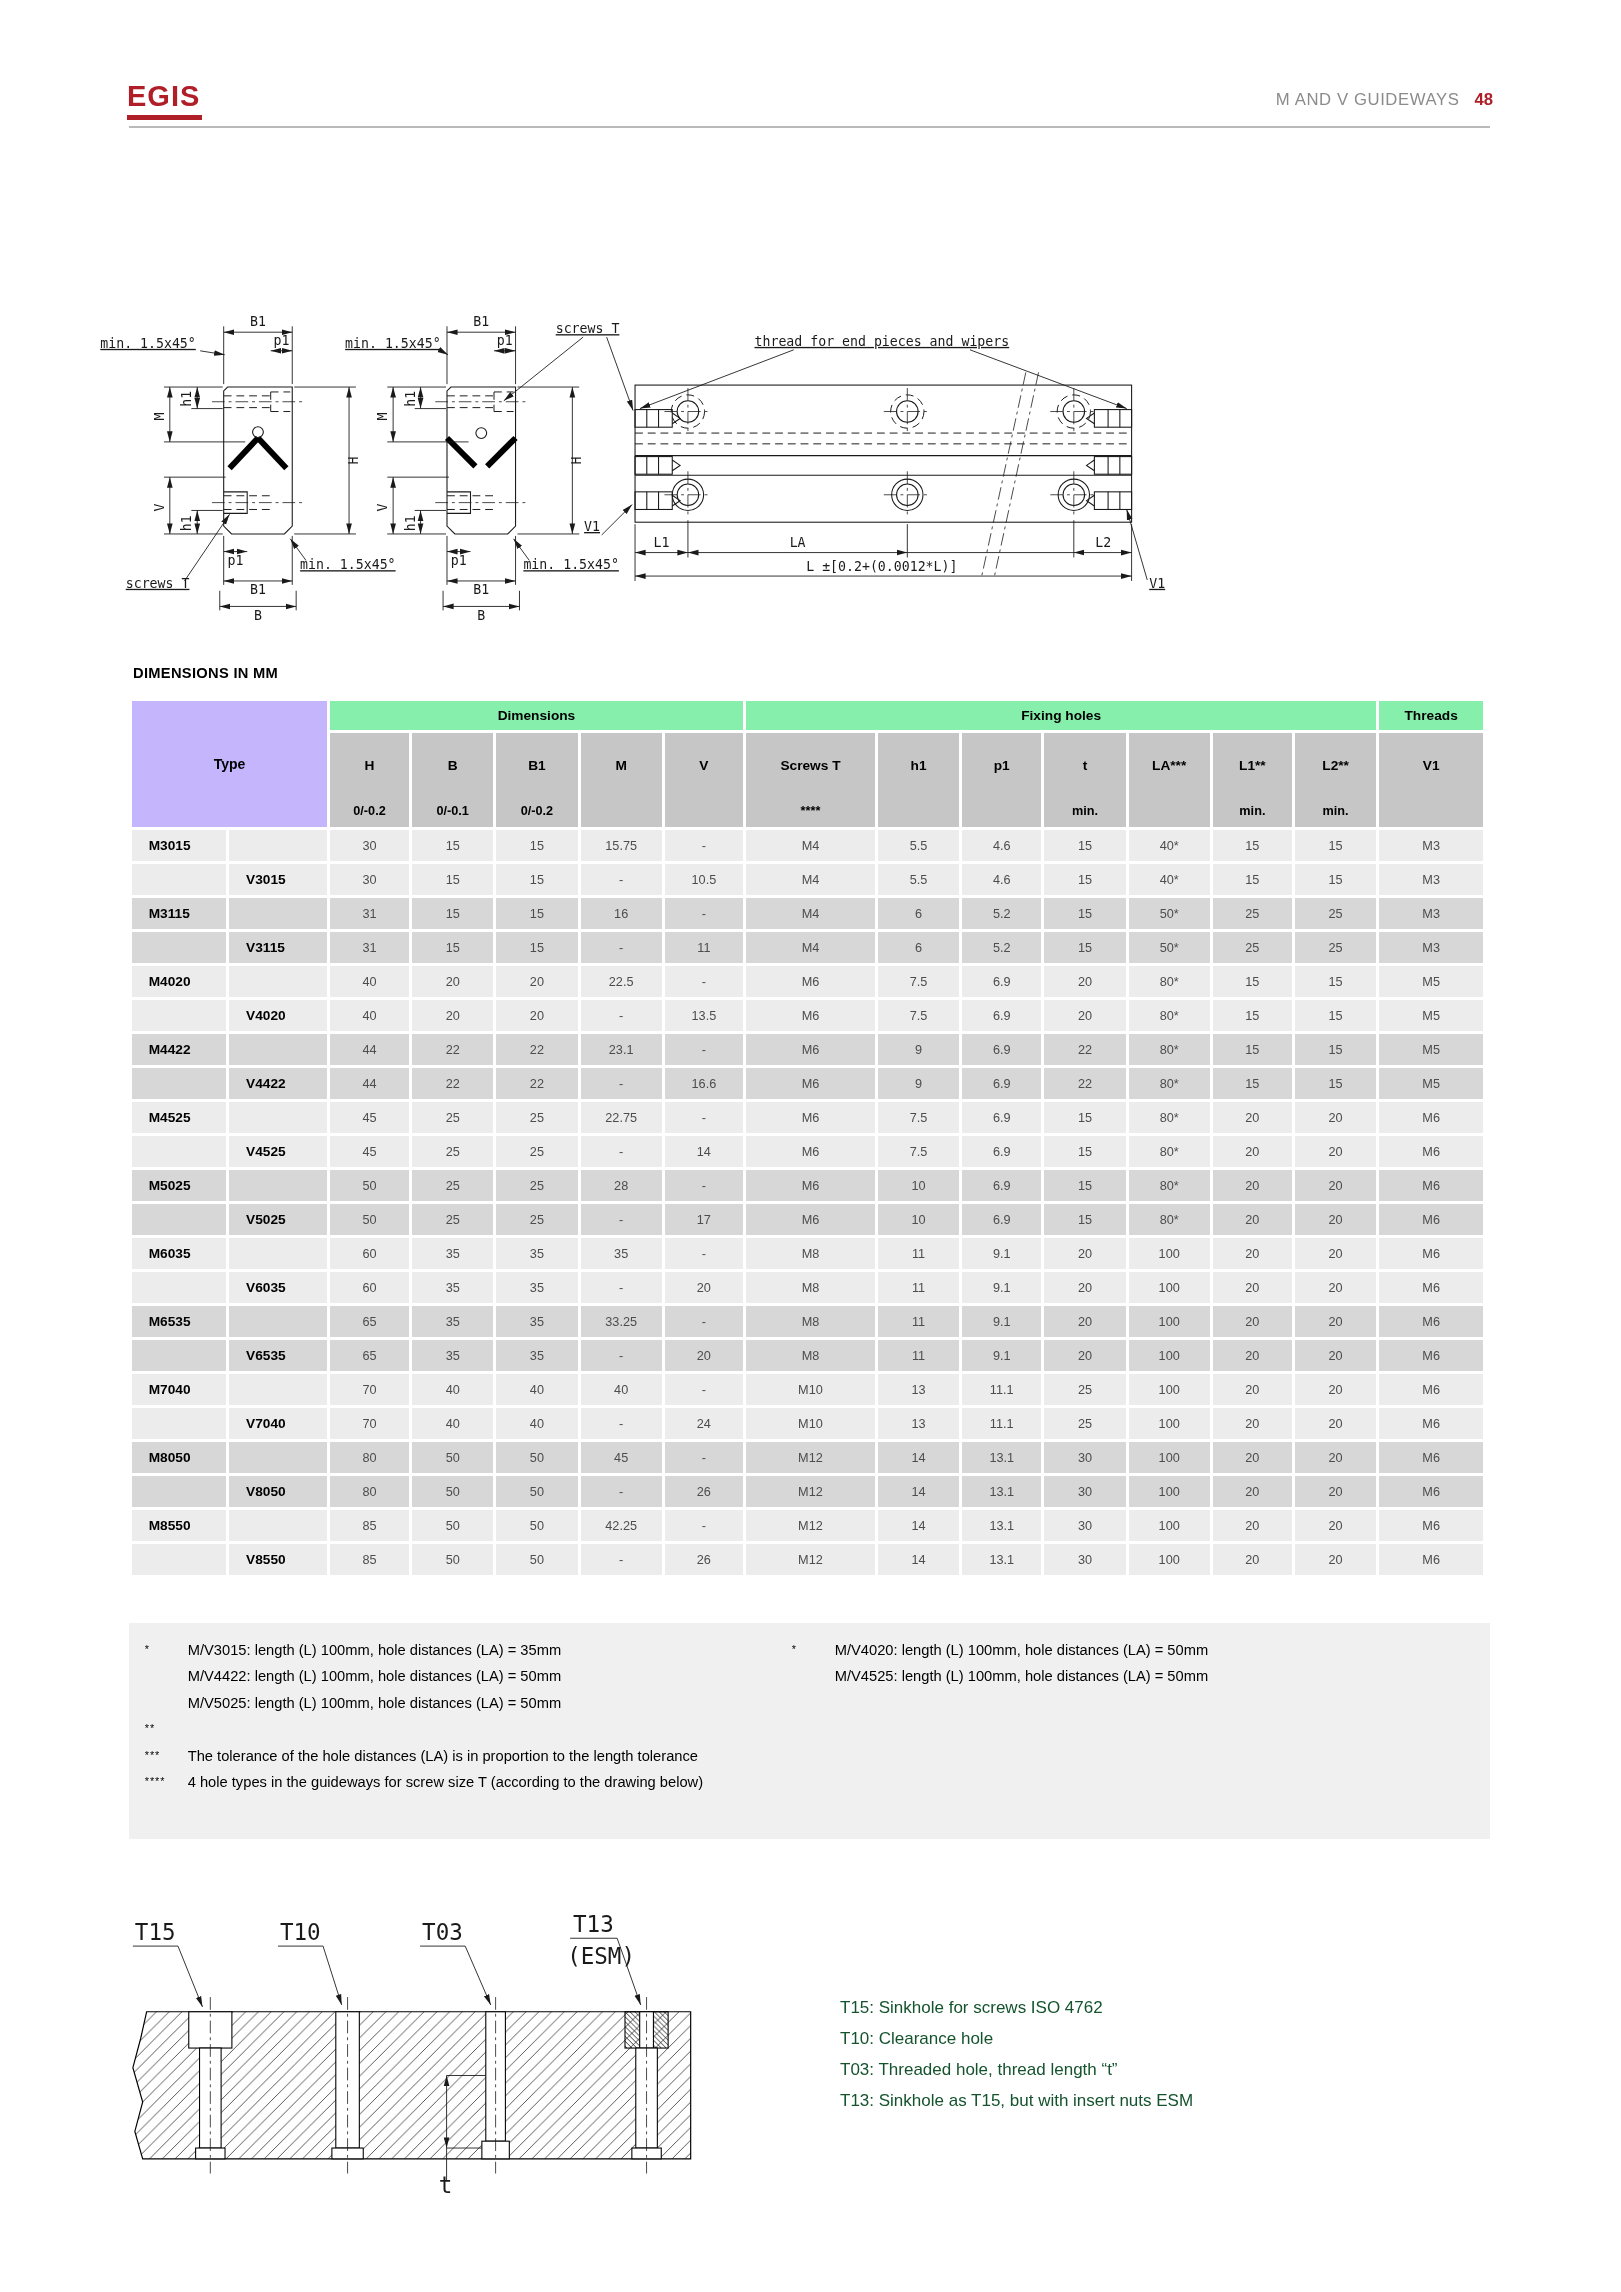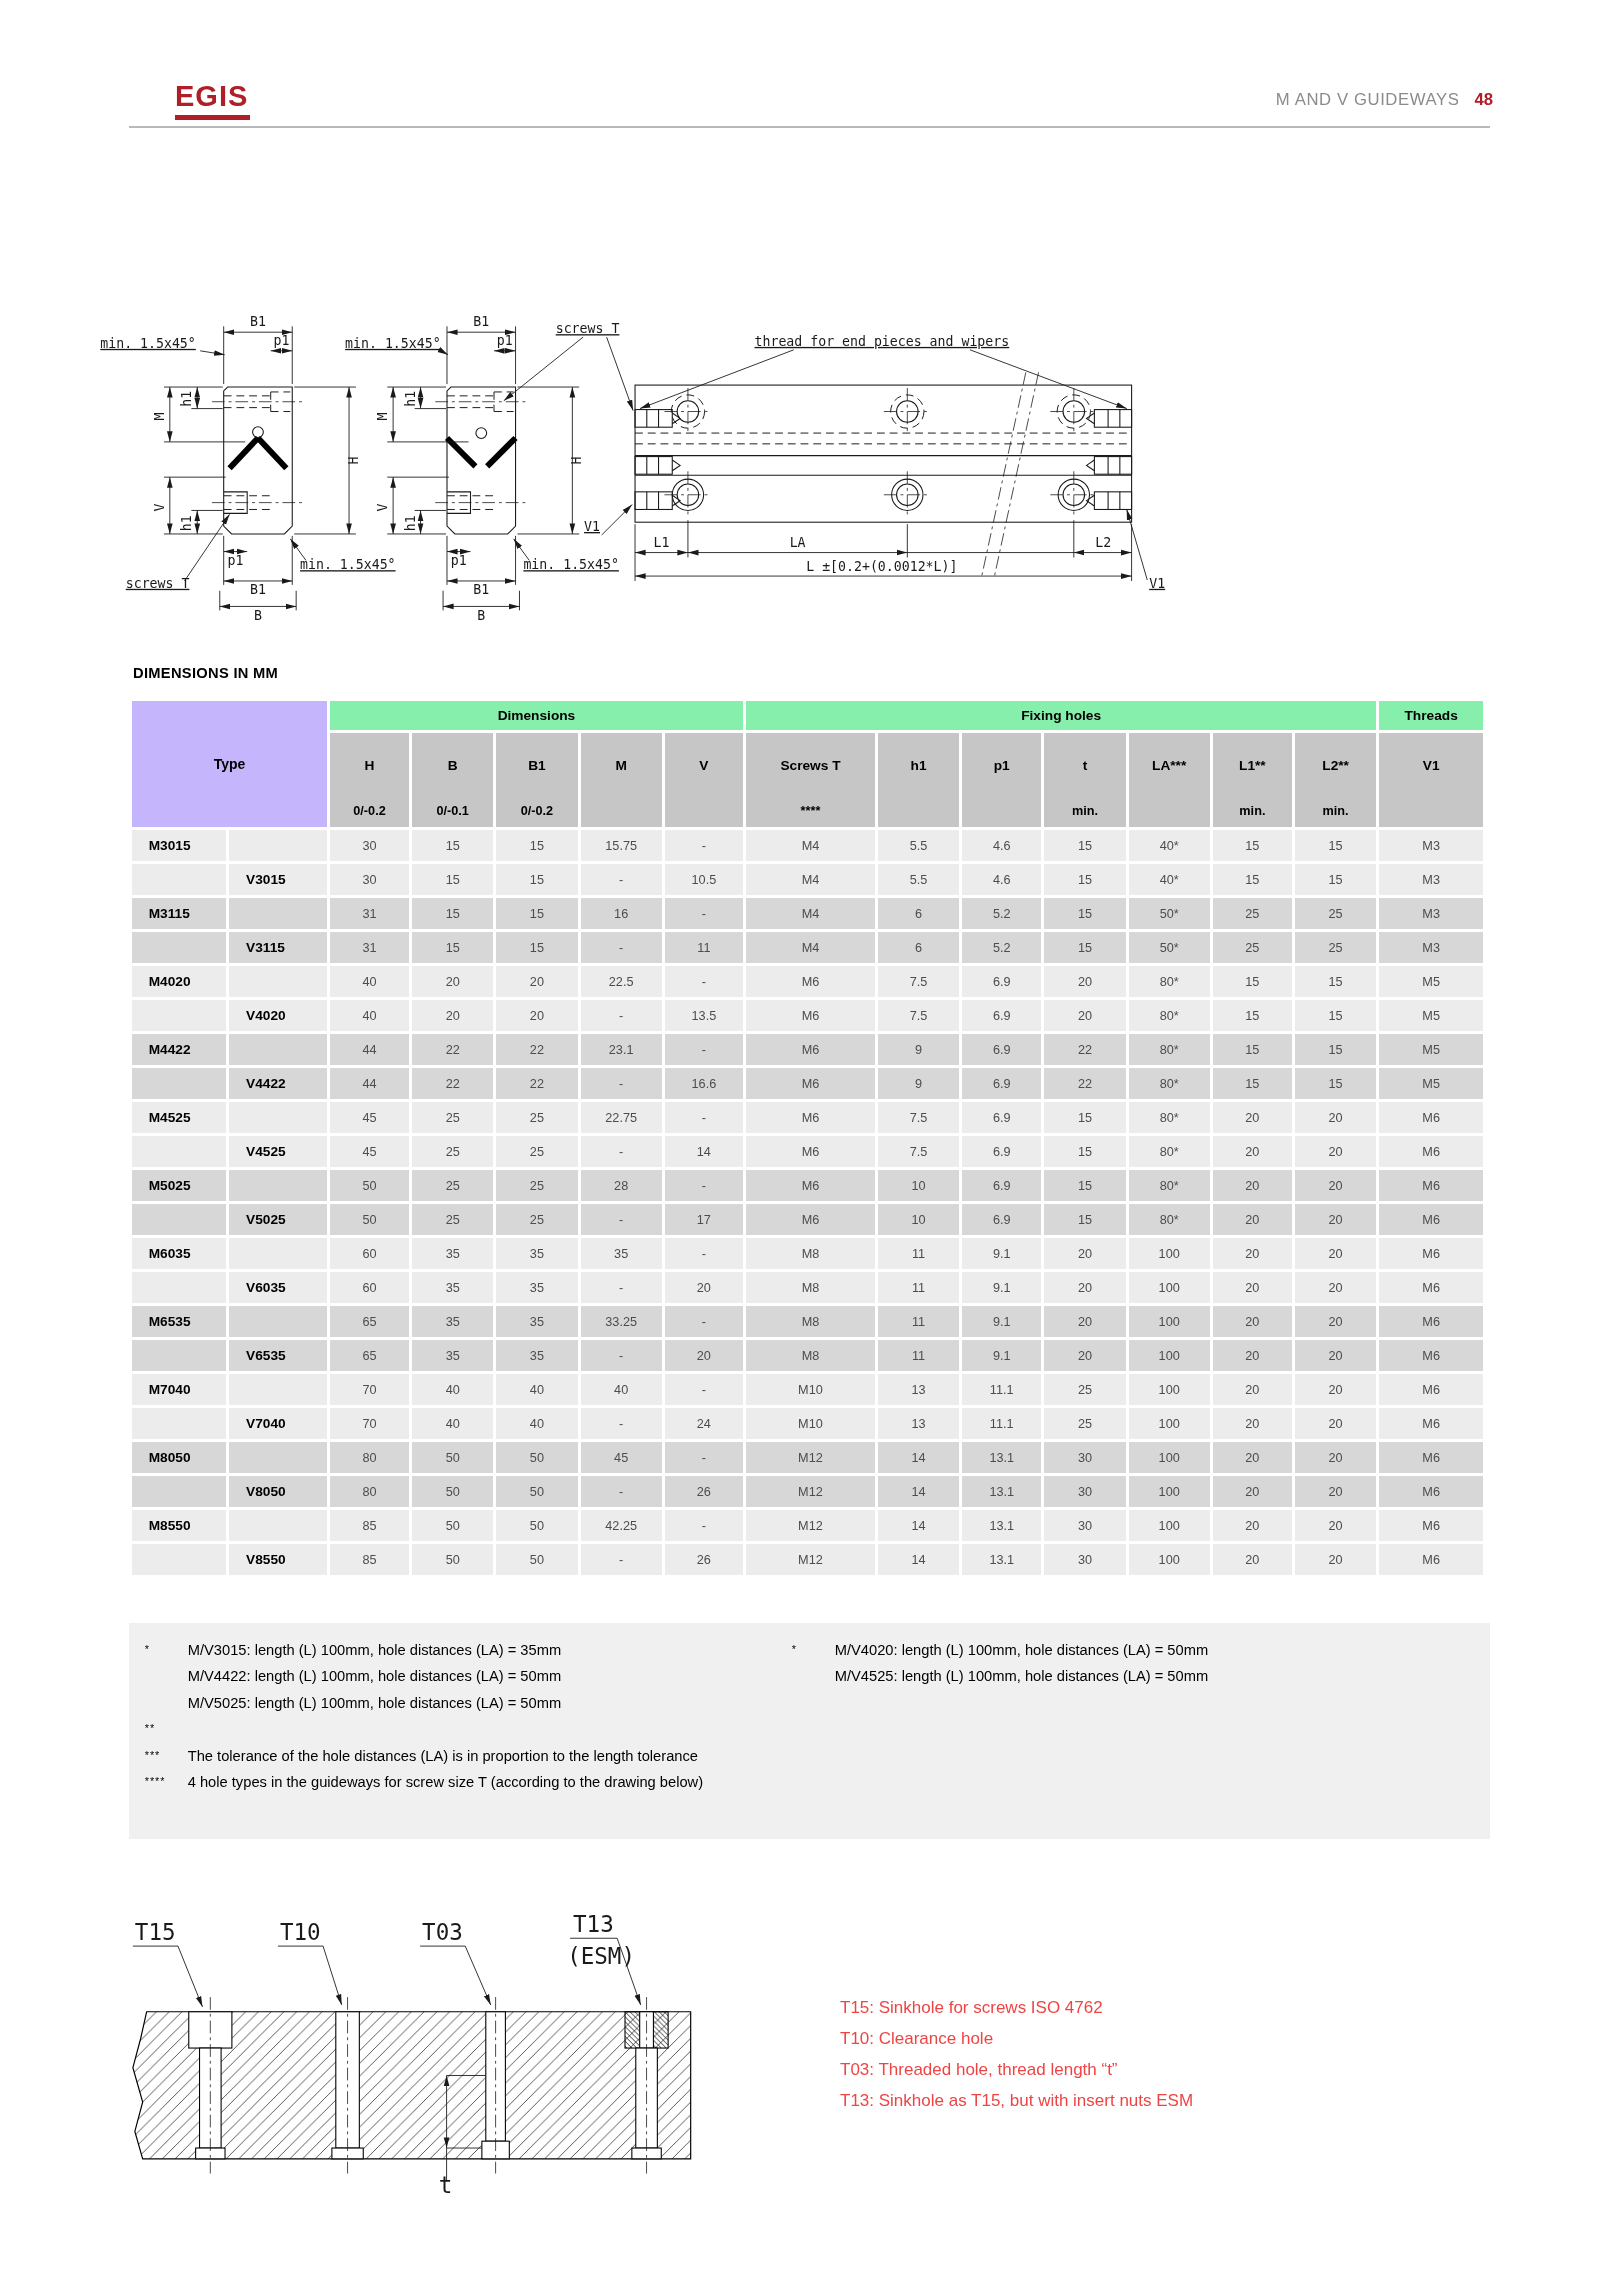--- a/index.html
+++ b/index.html
@@ -1,21 +1,21 @@
 <!DOCTYPE html>
 <html><head>
 <meta charset="utf-8">
 <style>
   html,body{margin:0;padding:0;background:#fff;}
   .page{position:relative;width:1621px;height:2293px;background:#fff;overflow:hidden;
         font-family:"Liberation Sans",sans-serif;color:#000;}
 
   
   .logo{position:absolute;left:127px;top:80px;display:inline-block;
-        border-bottom:5.9px solid #b01e28;padding:0 2px 2px 0;margin-left:48px;}
+        border-bottom:5.9px solid #b01e28;padding:0 2px 2px 0;}
   .logo span{font-size:29px;font-weight:bold;color:#b01e28;letter-spacing:1px;
         font-family:"Liberation Sans",sans-serif;}
   .head-right{position:absolute;top:90px;right:128px;display:flex;align-items:baseline;gap:15px;}
   .head-title{font-size:16.7px;color:#8b8b8b;letter-spacing:0.6px;}
   .head-page{font-size:16.7px;font-weight:bold;color:#b01e28;}
   .head-rule{position:absolute;left:129px;top:126px;width:1361px;height:2px;background:#b9b9b9;}
 
   
   .top-drawing{position:absolute;left:98px;top:294px;}
   .bottom-drawing{position:absolute;left:127px;top:1901px;}
@@ -47,21 +47,21 @@
   .dim-table td.type-cell{text-align:left;padding-left:16.7px;font-weight:bold;color:#000;font-size:13.7px;}
 
   
   .footnotes{position:absolute;left:129px;top:1623px;width:1361px;height:216px;background:#f0f0f0;
              box-sizing:border-box;padding:13.7px 0 0 15.7px;font-size:14.7px;line-height:26.5px;color:#000;}
   .fn-row{display:flex;}
   .fn-m{width:43px;flex:none;font-size:10.8px;position:relative;top:-1px;letter-spacing:1px;}
   .fn-t.w1{width:604px;flex:none;}
 
   
-  .hole-types{position:absolute;left:840px;top:1992px;font-size:17px;line-height:31px;color:#ef4444;}
+  .hole-types{position:absolute;left:840px;top:1992px;font-size:17px;line-height:31px;color:#14532d;}
 </style>
 </head>
 <body>
 
 <div class="page">
 
   <div class="logo">
     <span>EGIS</span>
   </div>
   <div class="head-right">

